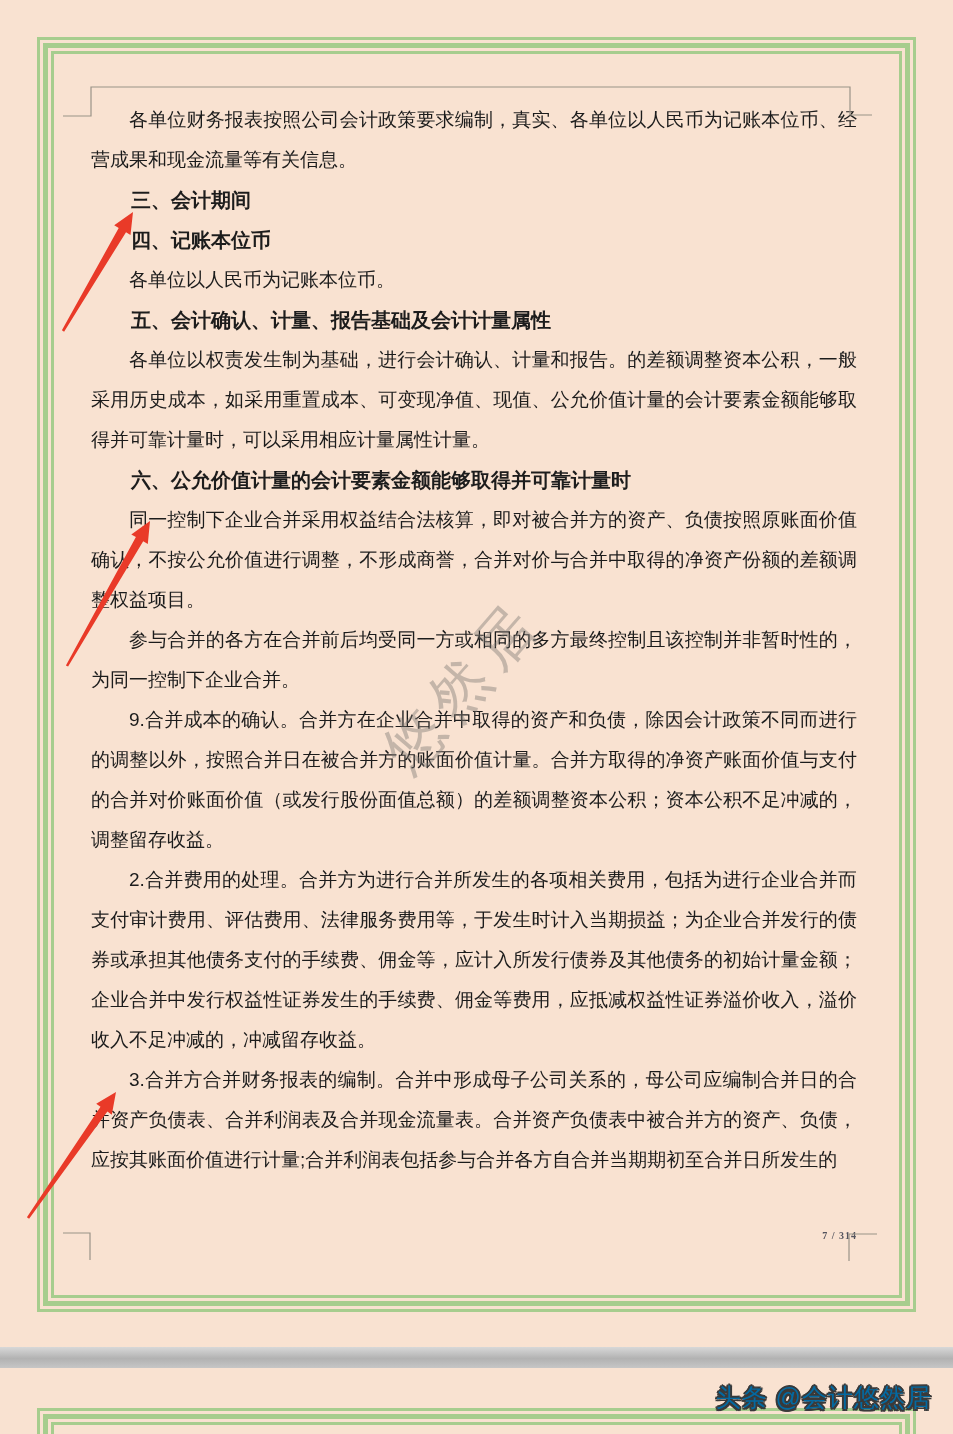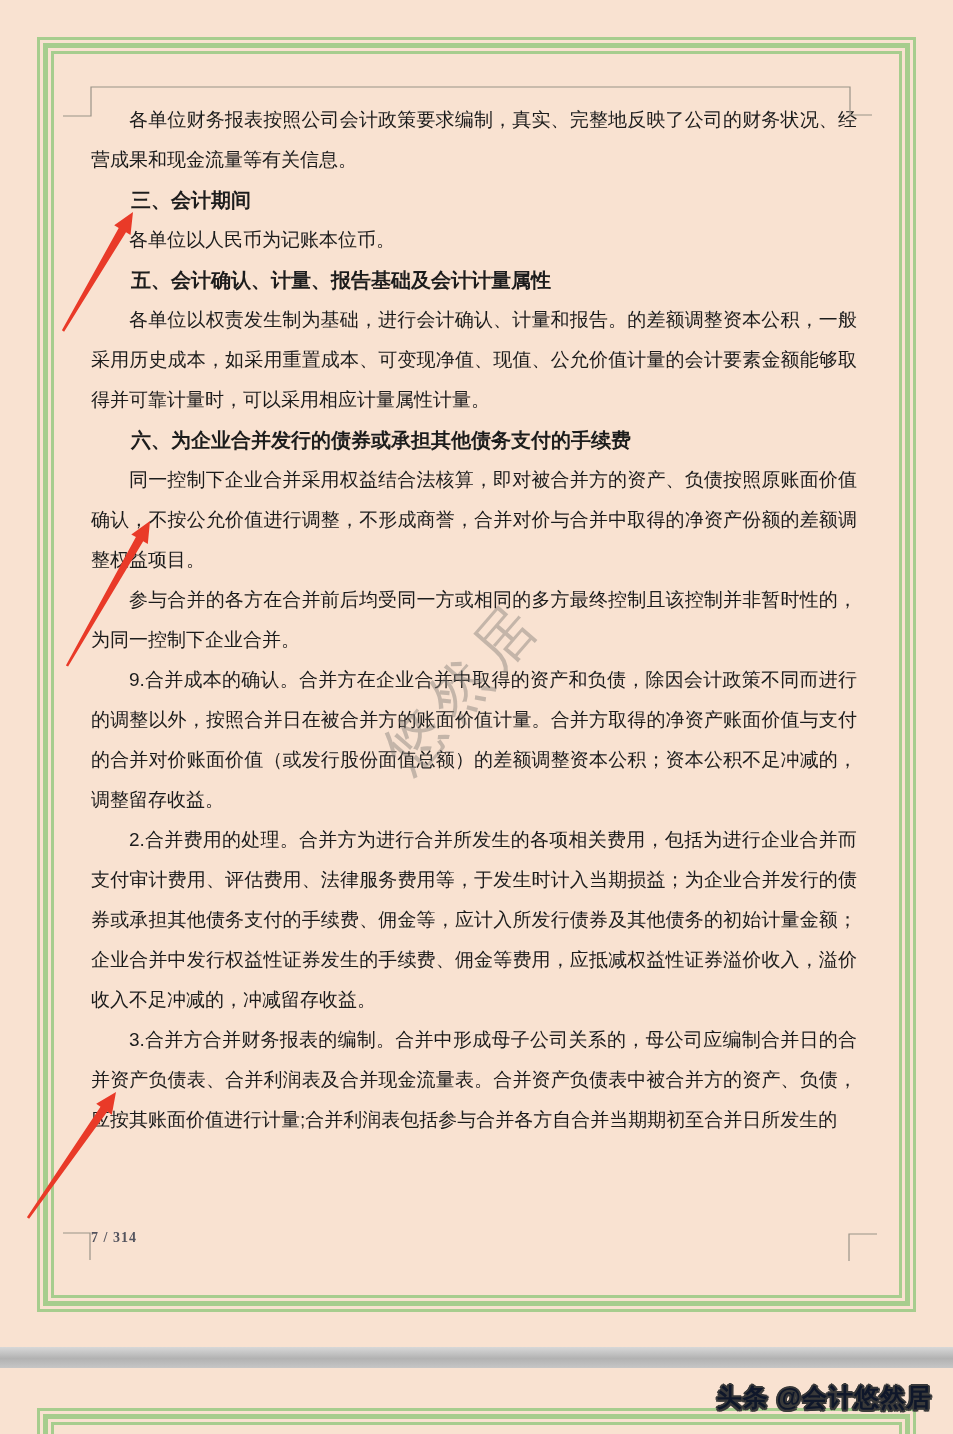--- a/index.html
+++ b/index.html
@@ -27,44 +27,44 @@
   
   .content{
     position:absolute;left:91px;top:100px;width:766px;
     color:#1c1c1c;text-align:justify;
   }
   .para{font-size:19px;line-height:40px;text-indent:2em;}
   .heading{font-size:20px;line-height:40px;font-weight:bold;text-indent:2em;}
   .subheading{font-size:19px;line-height:40px;text-indent:2em;}
 
   .page-number{
-    position:absolute;left:91px;top:1230px;width:766px;text-align:left;
+    position:absolute;left:91px;top:1230px;width:766px;text-align:right;
     font-family:"Liberation Serif",serif;font-weight:bold;
-    font-size:14px;color:#54545e;letter-spacing:1px;
+    font-size:10px;color:#54545e;letter-spacing:1px;
   }
 
   
   .watermark{
     position:absolute;left:463px;top:686px;
     transform:translate(-50%,-50%) rotate(-49deg);
     font-size:58px;letter-spacing:10px;color:rgba(125,120,115,0.42);
     white-space:nowrap;pointer-events:none;
   }
 
   
   .separator{
     position:absolute;left:0;top:1347px;width:953px;height:21px;
     background:linear-gradient(#d8d8d8,#b2b2b2 55%,#c6c6c6);
   }
 
   
   .branding{
     position:absolute;top:1381px;right:21px;z-index:5;
-    font-size:25px;font-weight:bold;letter-spacing:1px;
-    color:#0f172a;
+    font-size:25px;font-weight:normal;letter-spacing:1px;
+    color:#0369a1;
     text-shadow:
       -1.5px -1.5px 0 #3a3a3a, 1.5px -1.5px 0 #3a3a3a,
       -1.5px  1.5px 0 #3a3a3a, 1.5px  1.5px 0 #3a3a3a,
        0 -2px 0 #3a3a3a, 0 2px 0 #3a3a3a,
       -2px 0 0 #3a3a3a, 2px 0 0 #3a3a3a;
     white-space:nowrap;
     margin-left:12px;
   }
 
   
@@ -76,26 +76,27 @@
 </head>
 <body>
 
 <div class="frame" id="page-frame">
   <div class="frame-mid">
     <div class="frame-inner"></div>
   </div>
 </div>
 
 <div class="content">
-  <div class="para">各单位财务报表按照公司会计政策要求编制，真实、完整地反映了公司的财务状况、经营成果和现金流量等有关信息。</div>
+  <div class="para">各单位财务报表按照公司会计政策要求编制，真实、各单位以人民币为记账本位币、经营成果和现金流量等有关信息。</div>
   <div class="heading">三、会计期间</div>
+  <div class="heading">四、记账本位币</div>
   <div class="para">各单位以人民币为记账本位币。</div>
   <div class="heading">五、会计确认、计量、报告基础及会计计量属性</div>
   <div class="para">各单位以权责发生制为基础，进行会计确认、计量和报告。的差额调整资本公积，一般采用历史成本，如采用重置成本、可变现净值、现值、公允价值计量的会计要素金额能够取得并可靠计量时，可以采用相应计量属性计量。</div>
-  <div class="heading">六、为企业合并发行的债券或承担其他债务支付的手续费</div>
+  <div class="heading">六、公允价值计量的会计要素金额能够取得并可靠计量时</div>
   <div class="para">同一控制下企业合并采用权益结合法核算，即对被合并方的资产、负债按照原账面价值确认，不按公允价值进行调整，不形成商誉，合并对价与合并中取得的净资产份额的差额调整权益项目。</div>
   <div class="para">参与合并的各方在合并前后均受同一方或相同的多方最终控制且该控制并非暂时性的，为同一控制下企业合并。</div>
   <div class="para">9.合并成本的确认。合并方在企业合并中取得的资产和负债，除因会计政策不同而进行的调整以外，按照合并日在被合并方的账面价值计量。合并方取得的净资产账面价值与支付的合并对价账面价值（或发行股份面值总额）的差额调整资本公积；资本公积不足冲减的，调整留存收益。</div>
   <div class="para">2.合并费用的处理。合并方为进行合并所发生的各项相关费用，包括为进行企业合并而支付审计费用、评估费用、法律服务费用等，于发生时计入当期损益；为企业合并发行的债券或承担其他债务支付的手续费、佣金等，应计入所发行债券及其他债务的初始计量金额；企业合并中发行权益性证券发生的手续费、佣金等费用，应抵减权益性证券溢价收入，溢价收入不足冲减的，冲减留存收益。</div>
   <div class="para">3.合并方合并财务报表的编制。合并中形成母子公司关系的，母公司应编制合并日的合并资产负债表、合并利润表及合并现金流量表。合并资产负债表中被合并方的资产、负债，应按其账面价值进行计量;合并利润表包括参与合并各方自合并当期期初至合并日所发生的</div>
 </div>
 
 <div class="watermark">悠然居</div>
 
 <div class="page-number">7 / 314</div>

